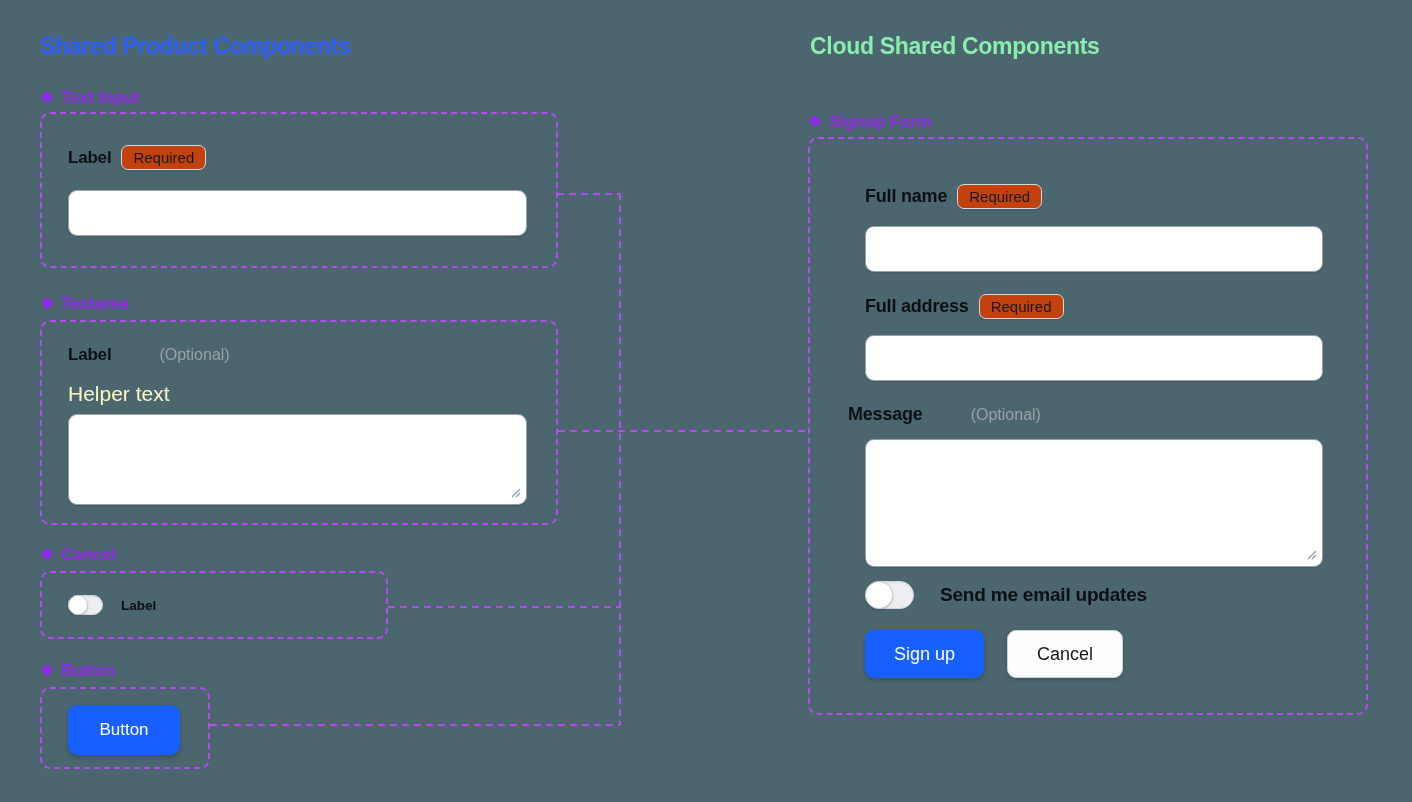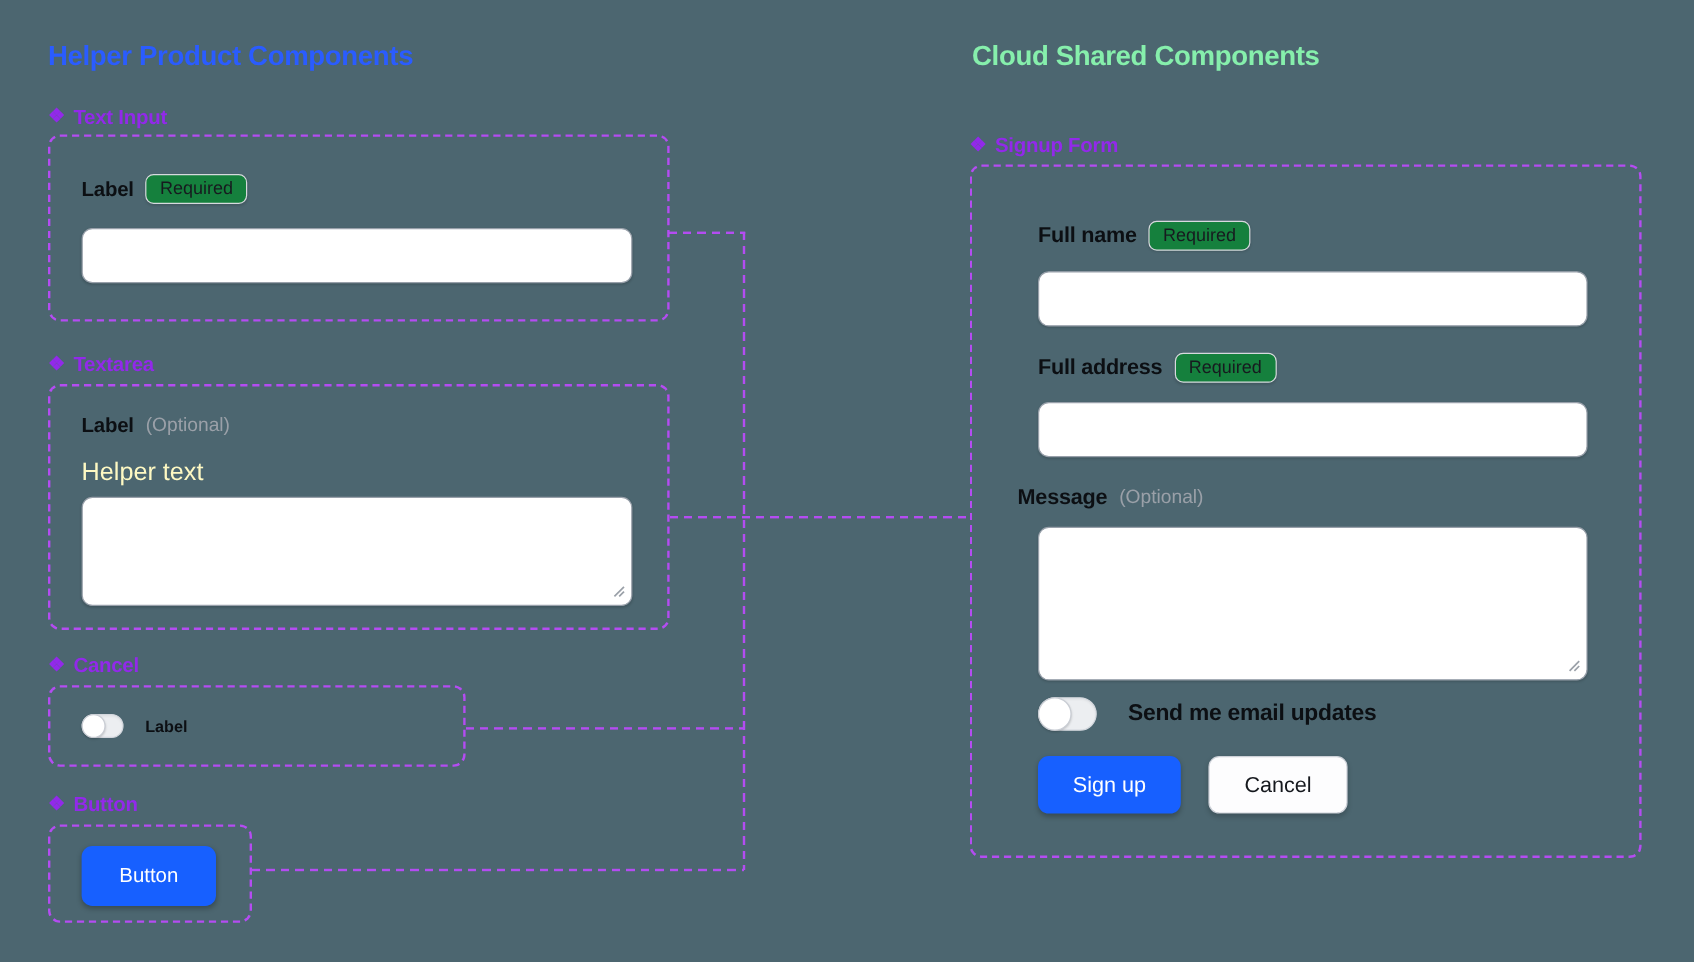--- a/index.html
+++ b/index.html
@@ -52,23 +52,23 @@
 
   
   .field-label-row { display: flex; align-items: center; gap: 10px; }
   .field-label {
     font-weight: bold;
     color: #0c0f13;
     font-size: 17px;
     letter-spacing: -0.2px;
   }
   .field-label.lg { font-size: 18px; }
-  .optional-text { color: #9aa0a8; font-size: 16px; font-weight: normal; }
+  .optional-text { color: #9aa0a8; font-size: 16px; font-weight: normal; margin-left: 38px; }
   .required-badge {
-    background: #15803d;
+    background: #c2410c;
     border: 1px solid #d7d9de;
     border-radius: 7px;
     padding: 3px 11px;
     font-size: 15px;
     color: #171a1f;
     box-shadow: 0 1px 2px rgba(0,0,0,0.12);
     white-space: nowrap;
   }
   .helper-text { color: #fef9c3; font-size: 21px; }
 
@@ -134,21 +134,21 @@
   .btn-secondary {
     background: #fdfdfe;
     color: #15181d;
     border: 1px solid #cdd1d8;
     box-shadow: 0 2px 4px rgba(0,0,0,0.18);
   }
 </style>
 </head>
 <body>
 
-<div class="abs panel-title title-blue" style="left:40px; top:33px;">Helper Product Components</div>
+<div class="abs panel-title title-blue" style="left:40px; top:33px;">Shared Product Components</div>
 
 <div class="abs section-header" style="left:40px; top:88px;">
   <span class="component-icon">❖</span>
   <span>Text Input</span>
 </div>
 <div class="abs dash-box" style="left:40px; top:112px; width:518px; height:156px;">
   <div class="field-label-row" style="position:absolute; left:26px; top:31px;">
     <span class="field-label">Label</span>
     <span class="required-badge">Required</span>
   </div>

